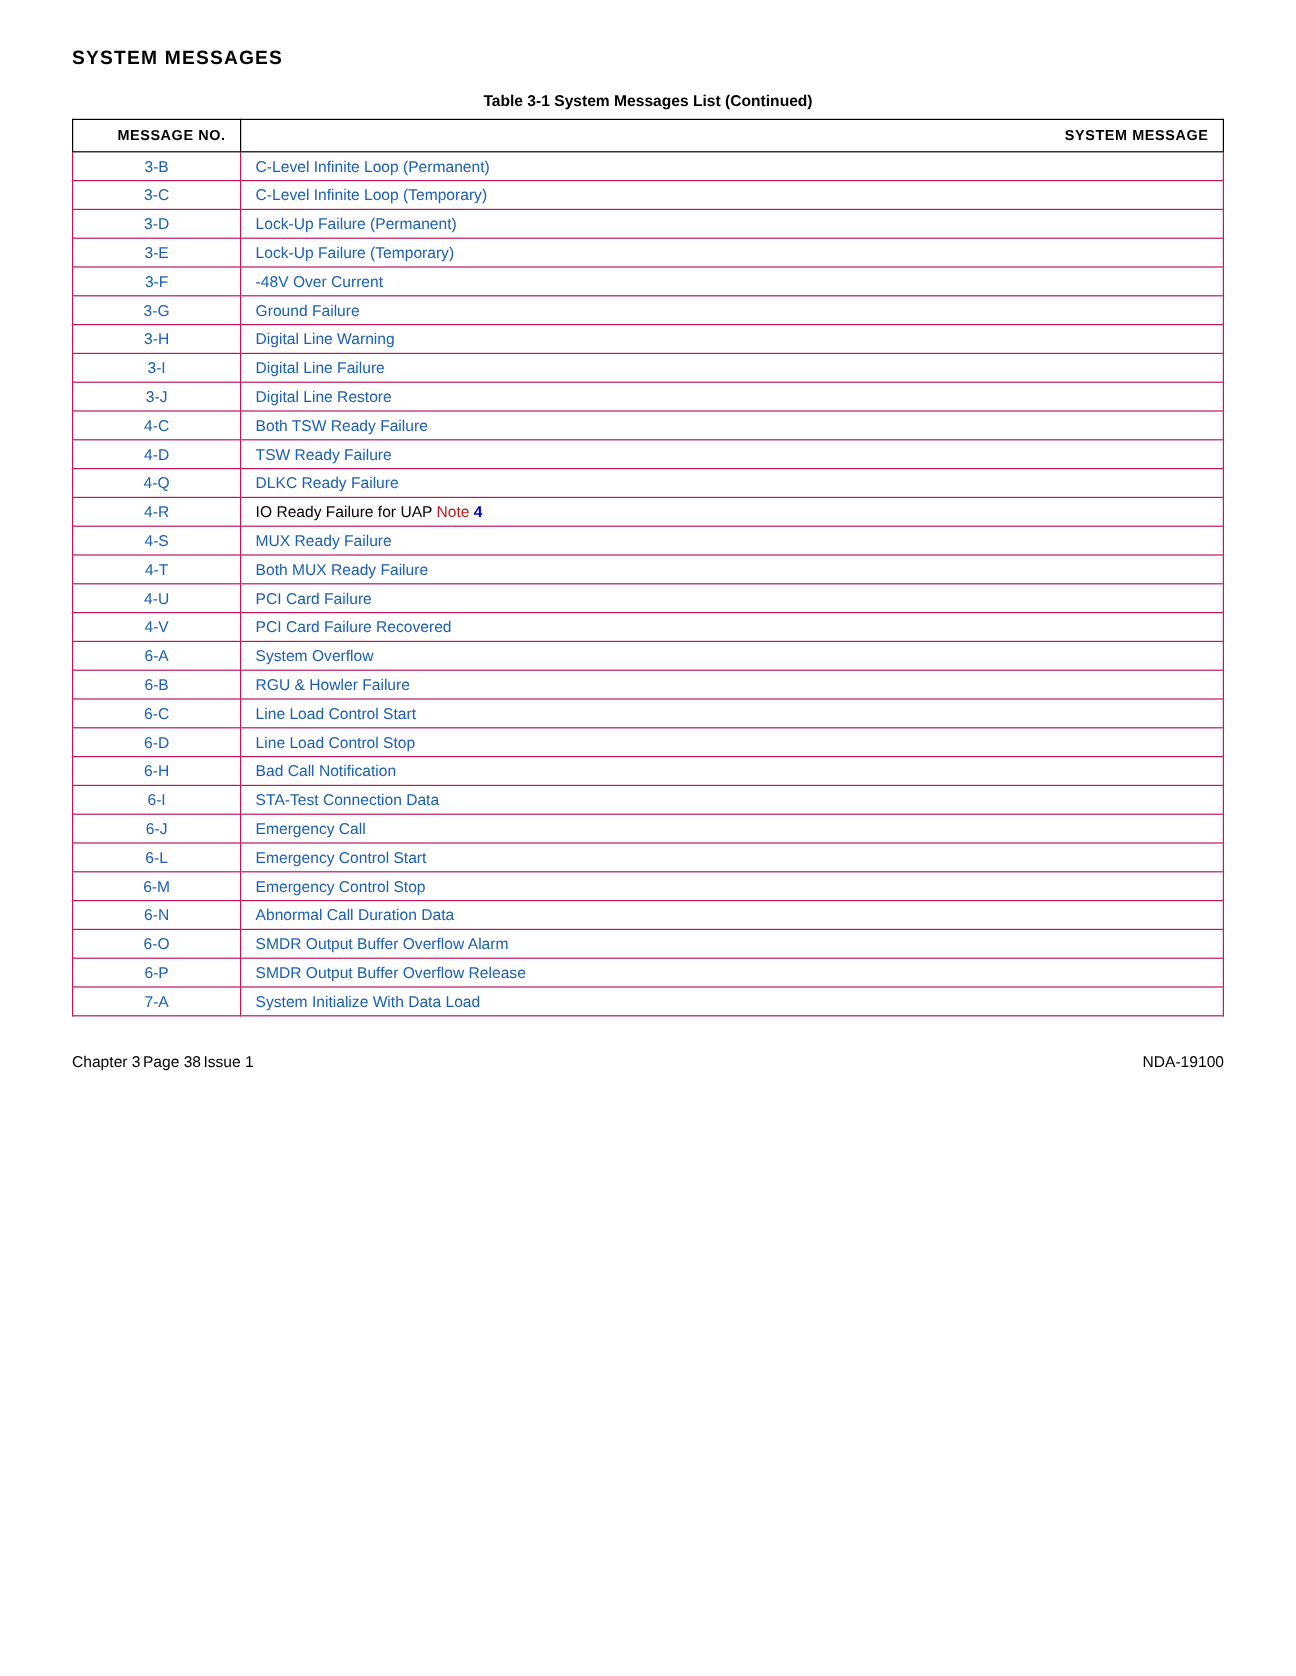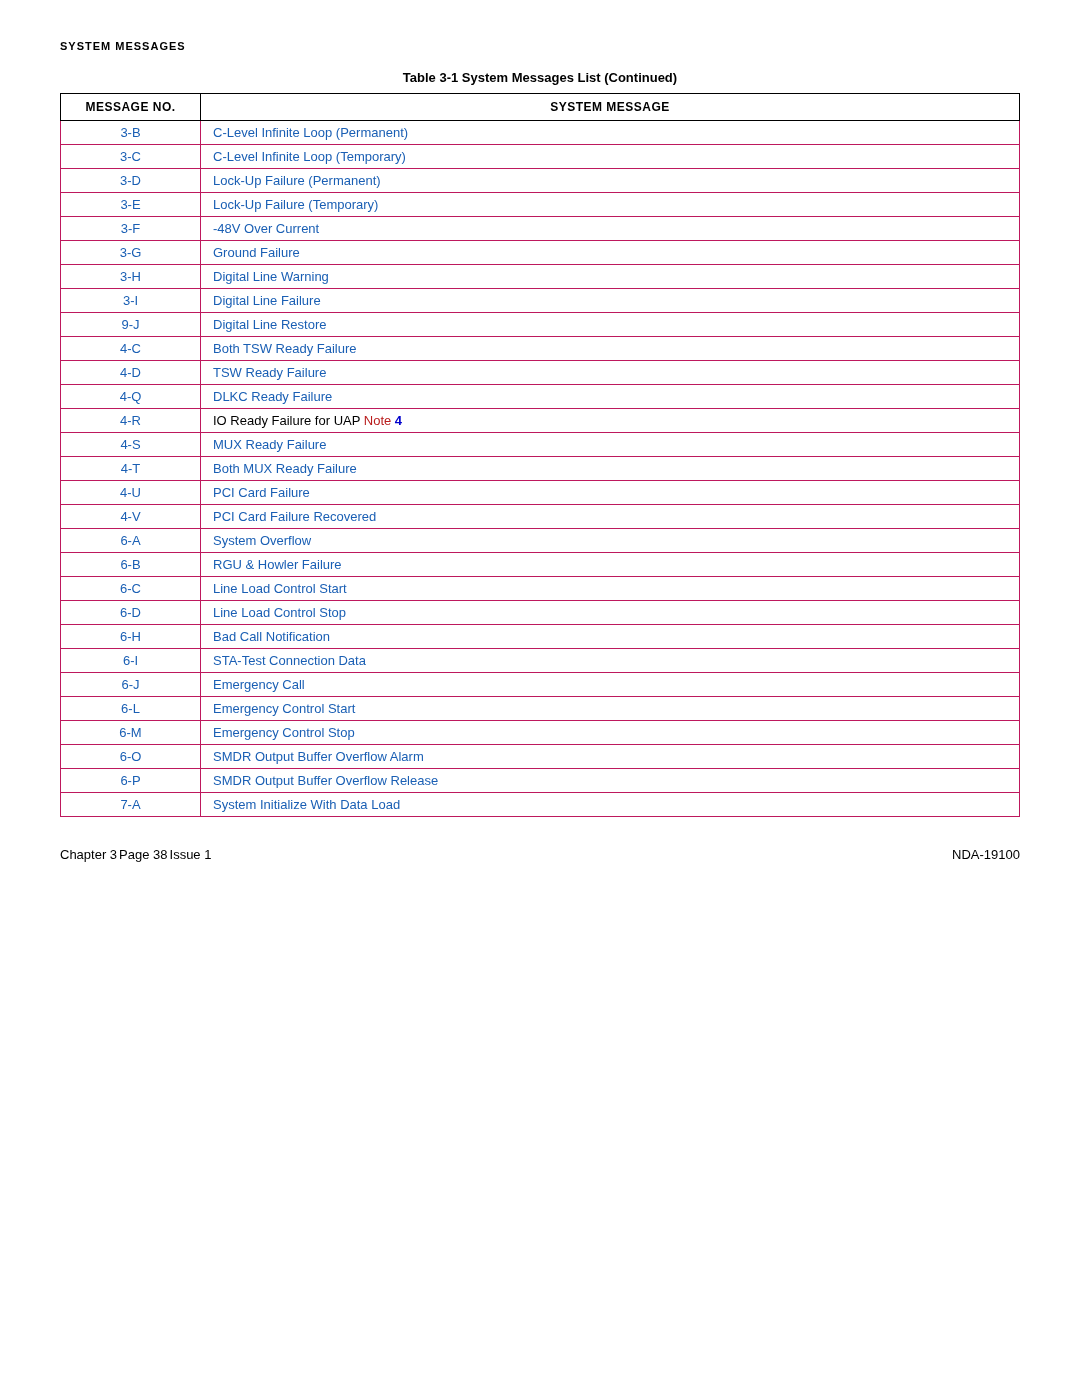--- a/index.html
+++ b/index.html
@@ -10,21 +10,21 @@
     body {
       background: #fff;
       font-family: Arial, sans-serif;
       font-size: 13px;
       color: #000;
       width: 1080px;
       min-height: 1397px;
       padding: 40px 60px;
     }
     .page-header {
-      font-size: 11px;
+      font-size: 16px;
       font-weight: bold;
       letter-spacing: 1px;
       text-transform: uppercase;
       margin-bottom: 18px;
       color: #000;
     }
     .table-title {
       text-align: center;
       font-size: 13px;
       font-weight: bold;
@@ -41,24 +41,24 @@
       padding: 6px 12px;
       font-size: 12px;
       font-weight: bold;
       text-transform: uppercase;
       letter-spacing: 0.5px;
       background: #fff;
       color: #000;
     }
     th.msg-no-col {
       width: 140px;
-      text-align: center;
+      text-align: right;
     }
     th.sys-msg-col {
-      text-align: center;
+      text-align: right;
     }
     tbody tr td {
       border: 1px solid #be185d;
       padding: 4px 12px;
       color: #1a5fb4;
       font-size: 13px;
     }
     tbody tr td.msg-no {
       text-align: center;
       width: 140px;
@@ -129,21 +129,21 @@
       </tr>
       <tr>
         <td class="msg-no">3-H</td>
         <td class="sys-msg">Digital Line Warning</td>
       </tr>
       <tr>
         <td class="msg-no">3-I</td>
         <td class="sys-msg">Digital Line Failure</td>
       </tr>
       <tr>
-        <td class="msg-no">9-J</td>
+        <td class="msg-no">3-J</td>
         <td class="sys-msg">Digital Line Restore</td>
       </tr>
       <tr>
         <td class="msg-no">4-C</td>
         <td class="sys-msg">Both TSW Ready Failure</td>
       </tr>
       <tr>
         <td class="msg-no">4-D</td>
         <td class="sys-msg">TSW Ready Failure</td>
       </tr>
@@ -199,20 +199,24 @@
         <td class="msg-no">6-J</td>
         <td class="sys-msg">Emergency Call</td>
       </tr>
       <tr>
         <td class="msg-no">6-L</td>
         <td class="sys-msg">Emergency Control Start</td>
       </tr>
       <tr>
         <td class="msg-no">6-M</td>
         <td class="sys-msg">Emergency Control Stop</td>
+      </tr>
+      <tr>
+        <td class="msg-no">6-N</td>
+        <td class="sys-msg">Abnormal Call Duration Data</td>
       </tr>
       <tr>
         <td class="msg-no">6-O</td>
         <td class="sys-msg">SMDR Output Buffer Overflow Alarm</td>
       </tr>
       <tr>
         <td class="msg-no">6-P</td>
         <td class="sys-msg">SMDR Output Buffer Overflow Release</td>
       </tr>
       <tr>

